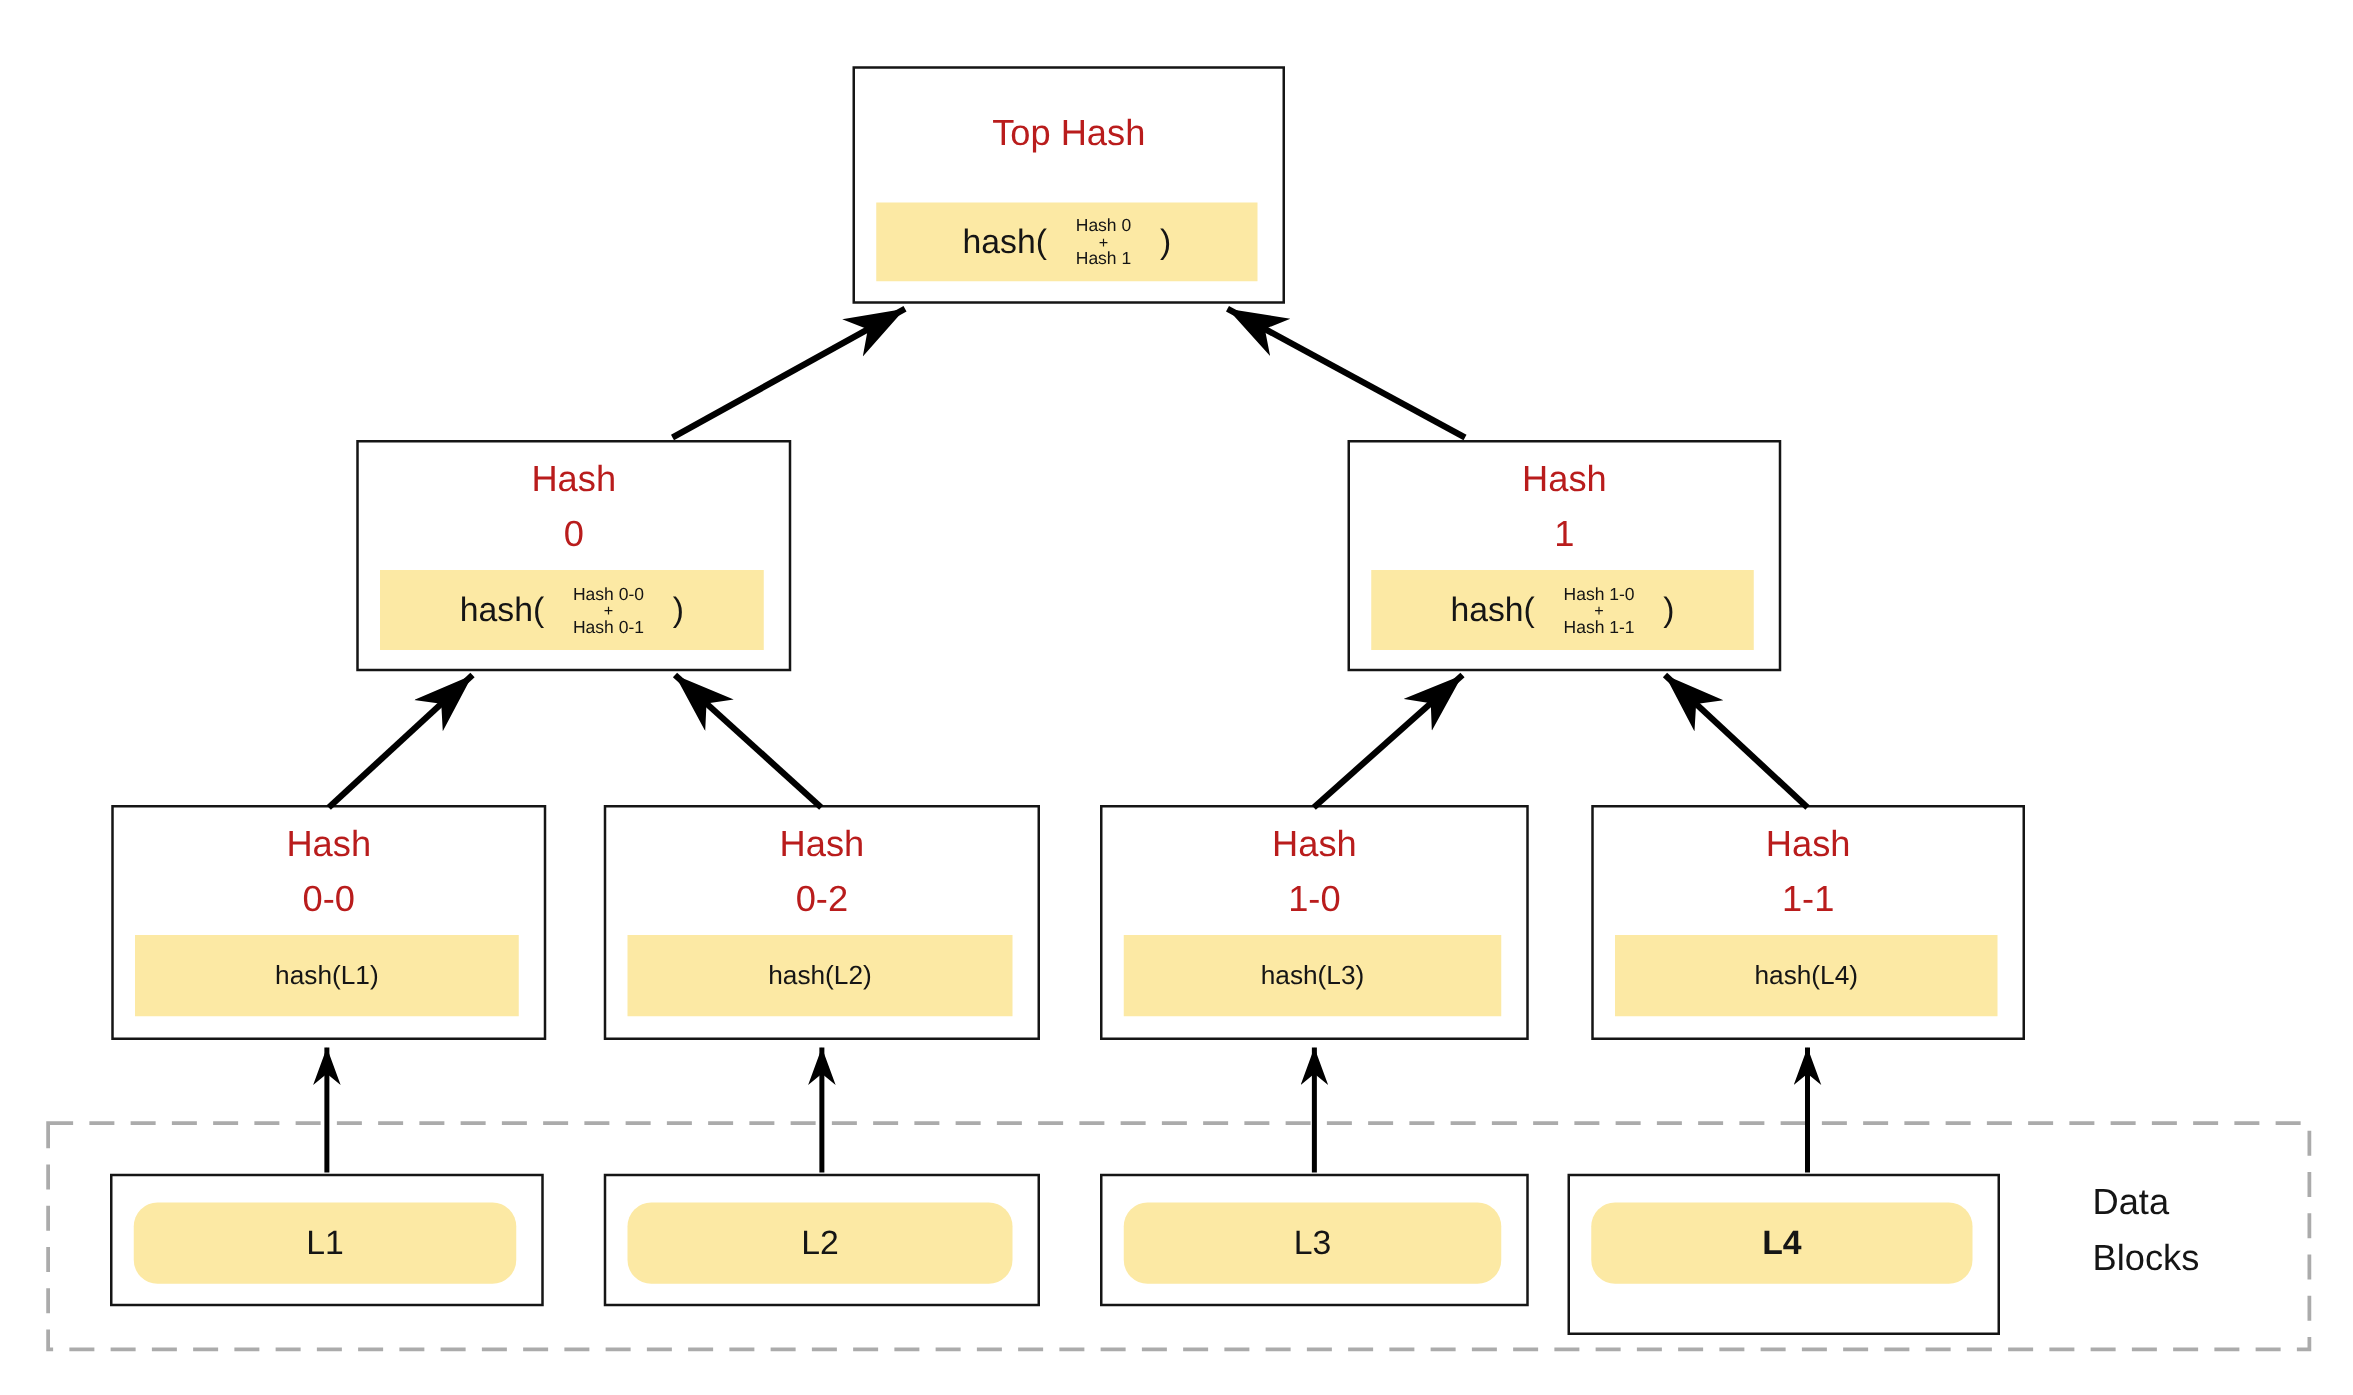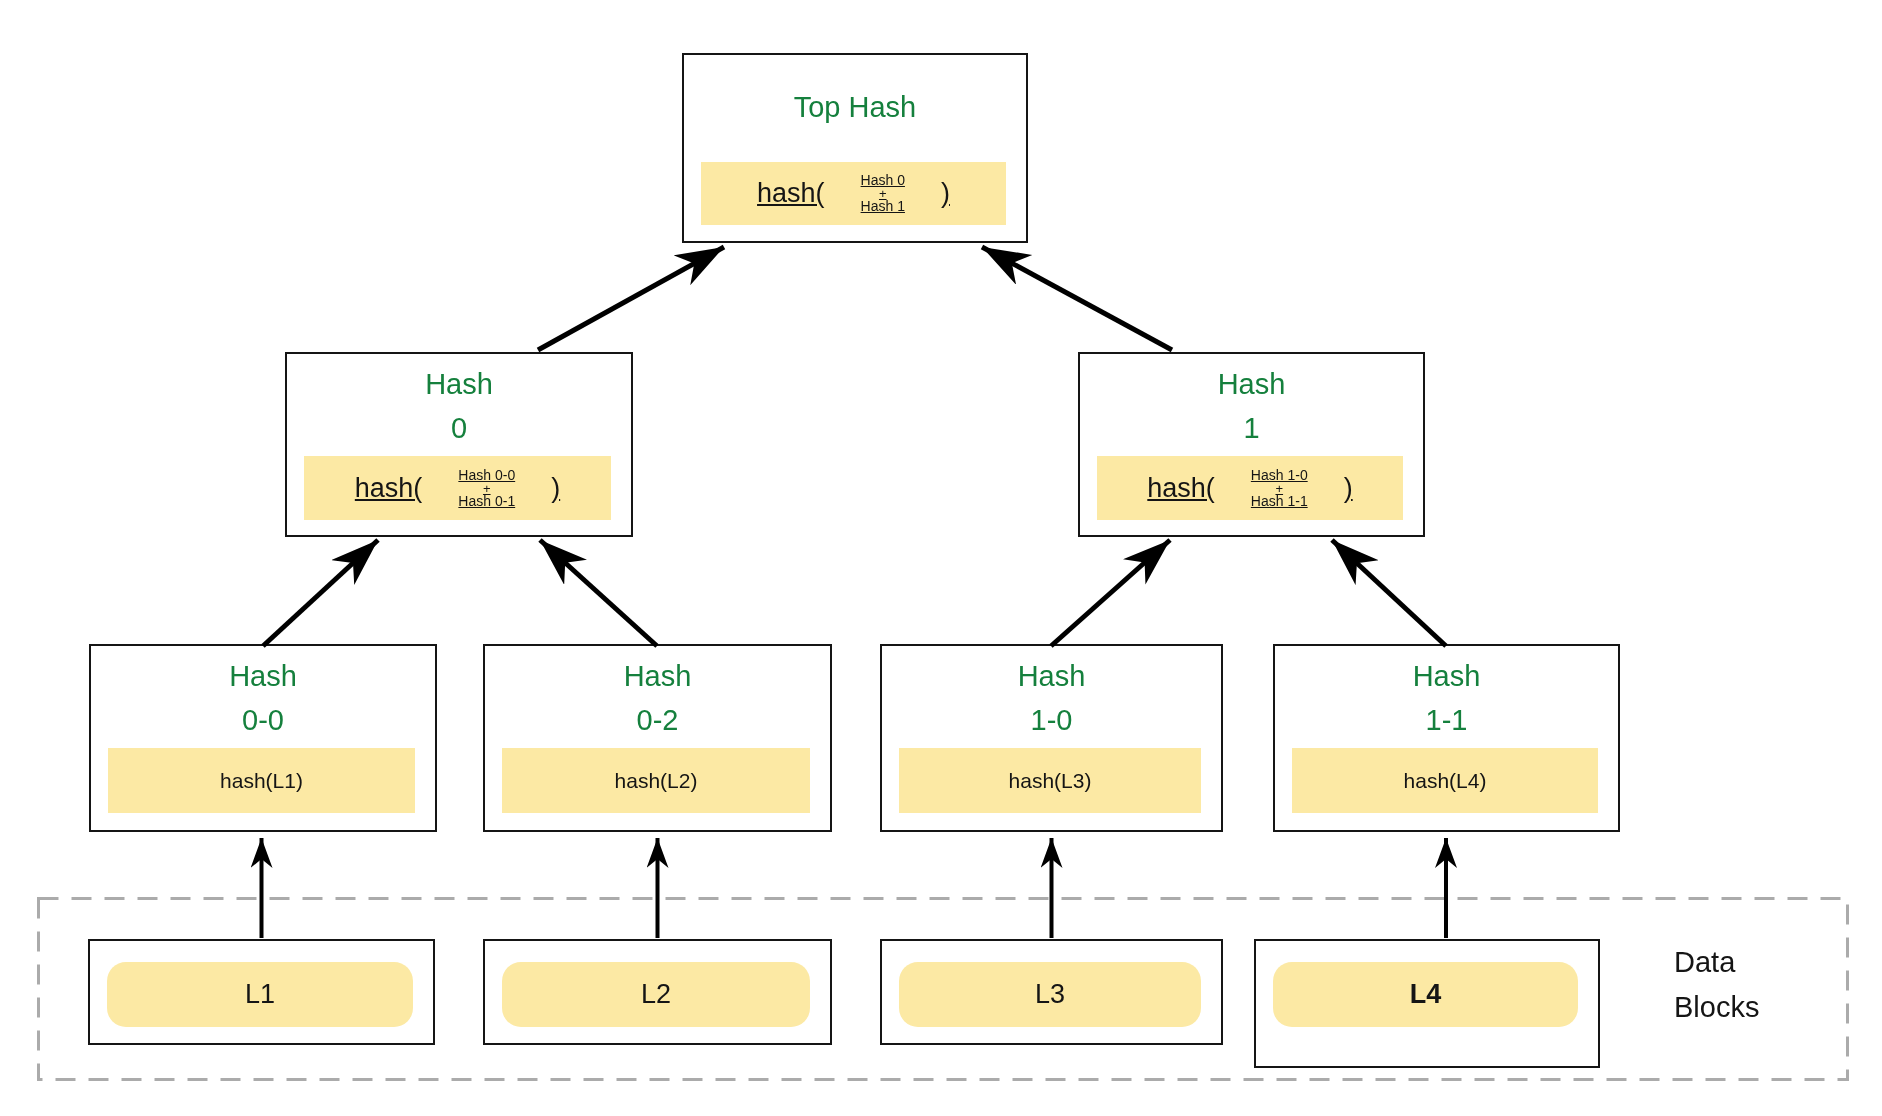--- a/index.html
+++ b/index.html
@@ -14,43 +14,42 @@
   .node {
     position:absolute;
     background:#ffffff;
     border:2px solid #151515;
     box-sizing:border-box;
     text-align:center;
   }
   .node .title {
     font-size:29px;
     line-height:44px;
-    color:#15803d;
+    color:#b91c1c;
   }
   .top-node .title { line-height:105px; }
   .lv2 .title, .lv3 .title { margin-top:8px; }
   .band {
     position:absolute;
     left:17px; right:20px;
     background:#fce9a4;
     display:flex;
     align-items:center;
     justify-content:center;
   }
   .top-node .band { top:107px; height:63px; }
   .lv2 .band { top:102px; height:64px; }
   .lv3 .band { top:102px; height:65px; font-size:21px; }
   .lnode .band { top:21px; height:65px; font-size:27px;border-radius:19px; }
   .fx {
     display:flex;
     align-items:center;
     justify-content:center;
-    gap:36px;
+    gap:23px;
     font-size:27px;
-    text-decoration:underline;
   }
   .stack {
     font-size:14px;
     line-height:15px;
   }
   .stack .op { font-size:13px; line-height:11px; display:block; }
   .data-blocks-label {
     position:absolute;
     left:1674px; top:940px;
     font-size:29px;

